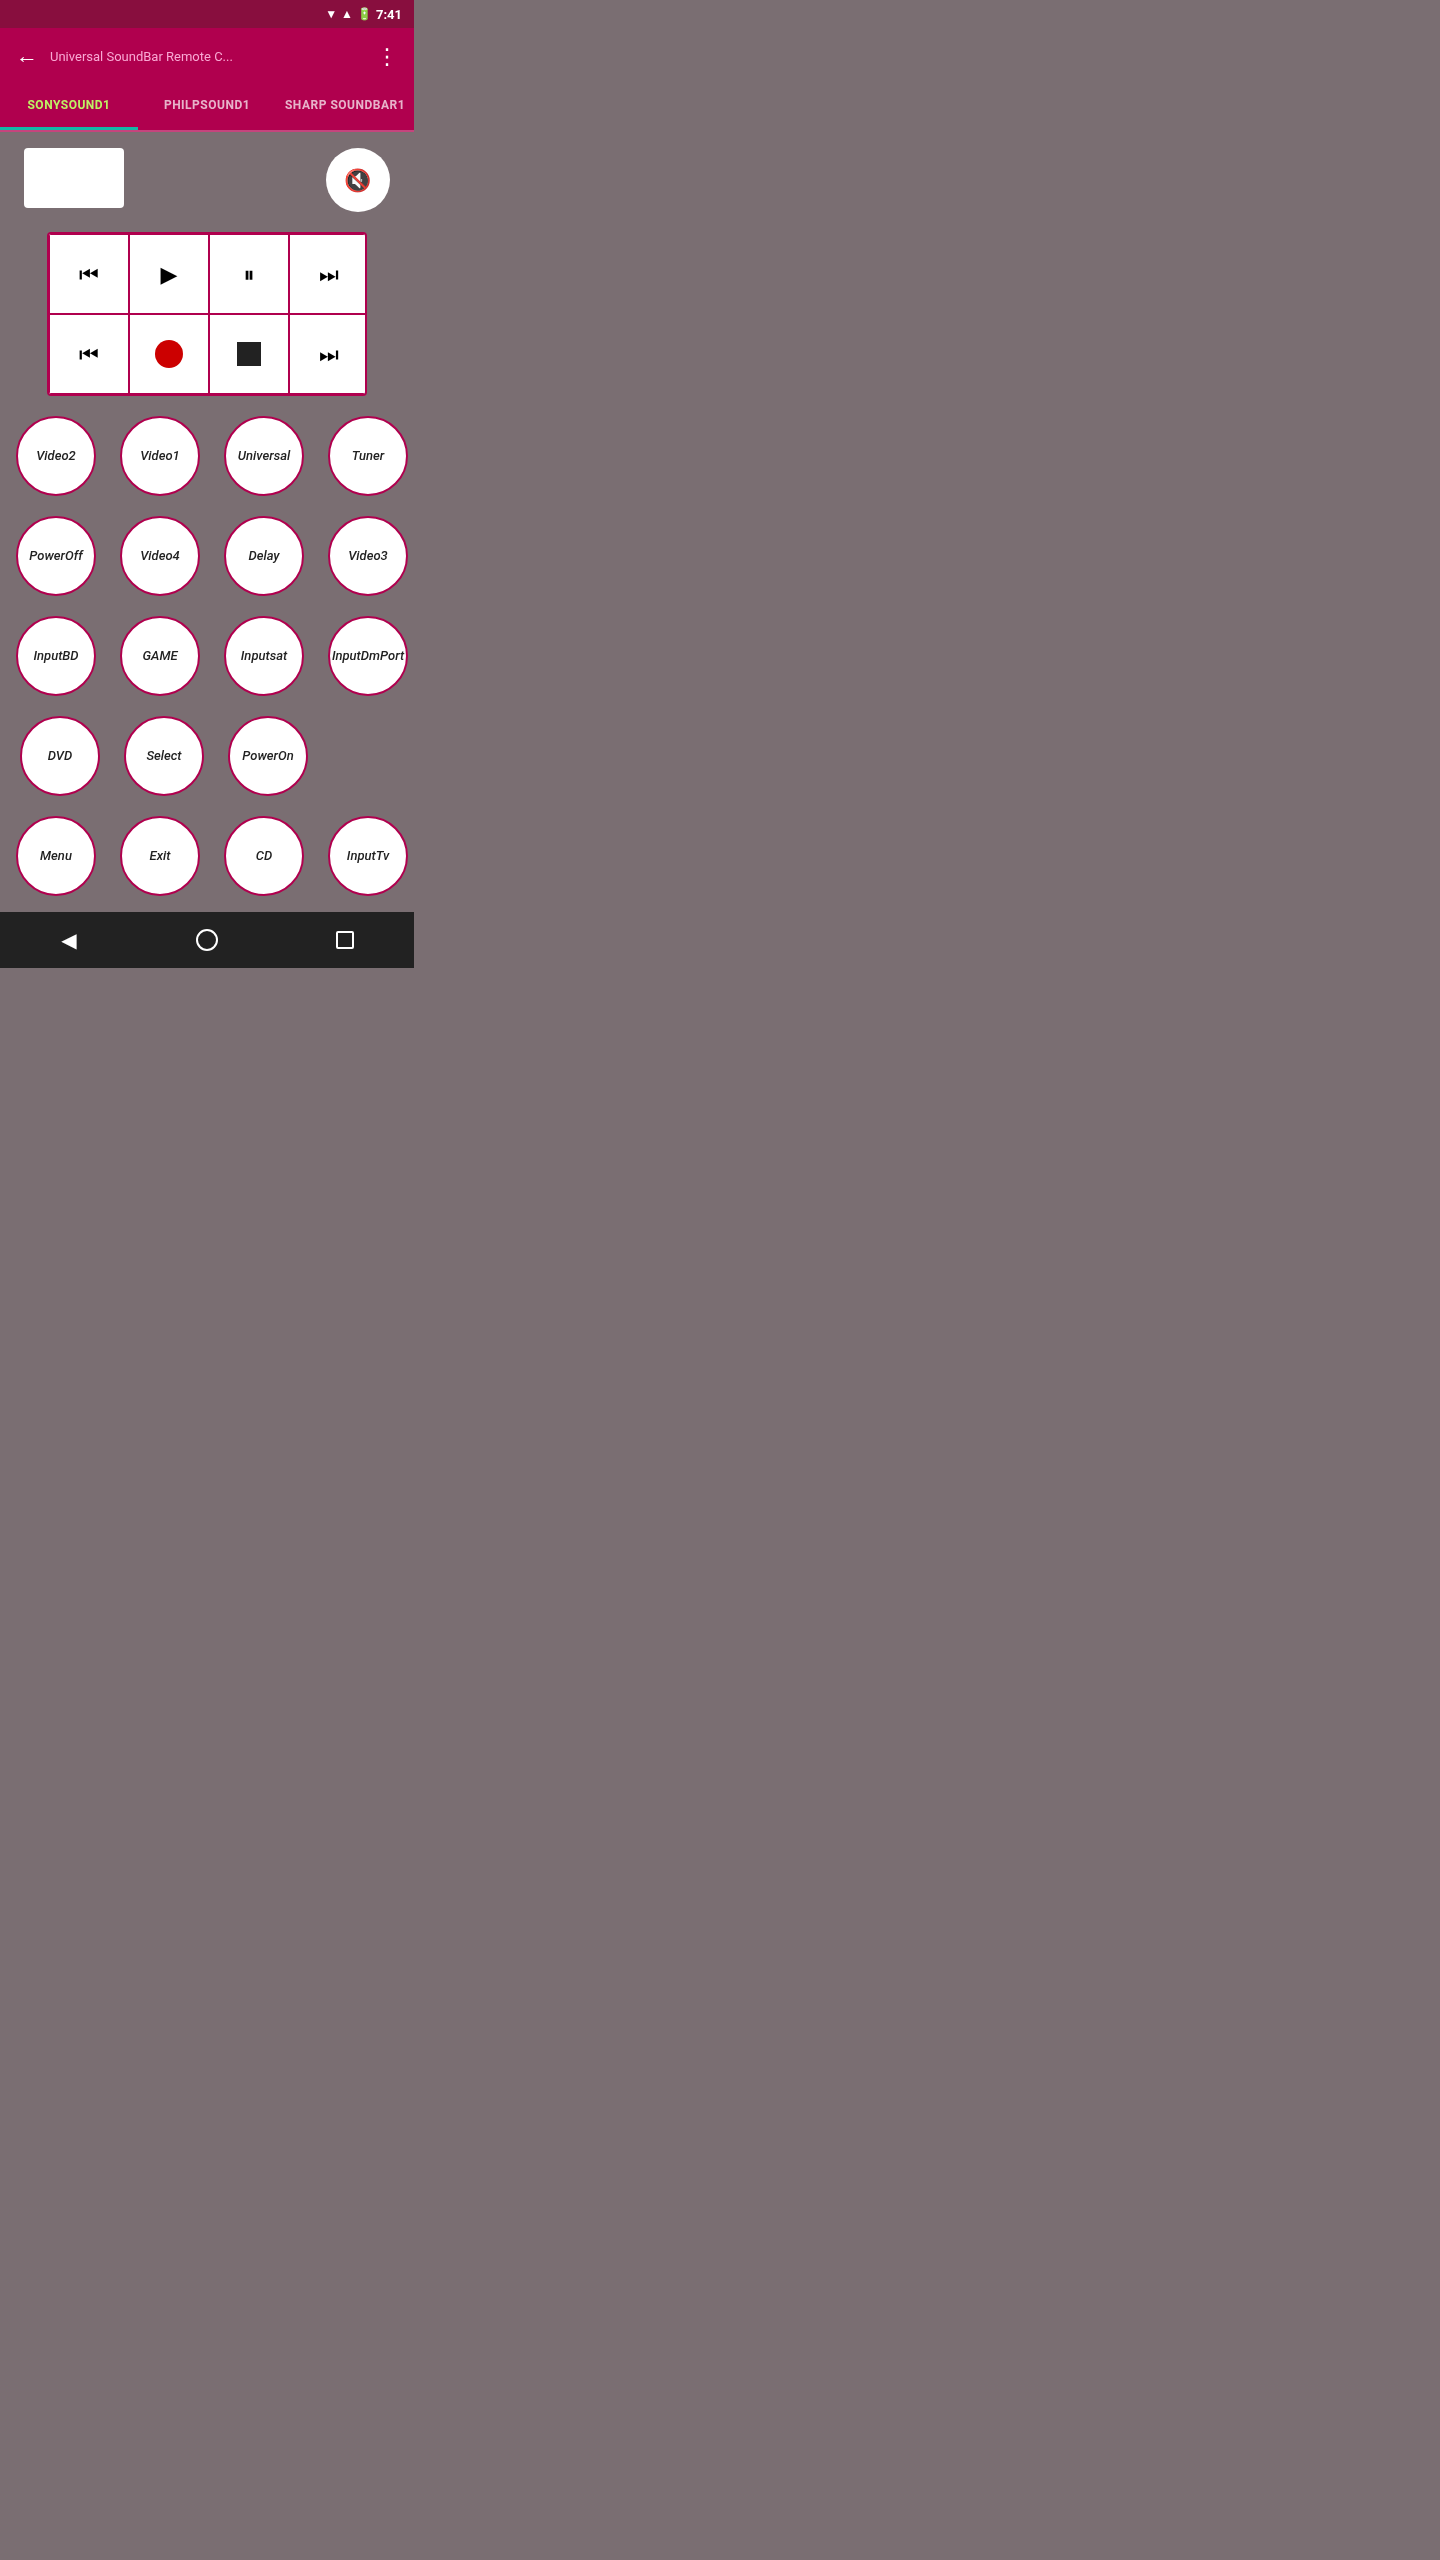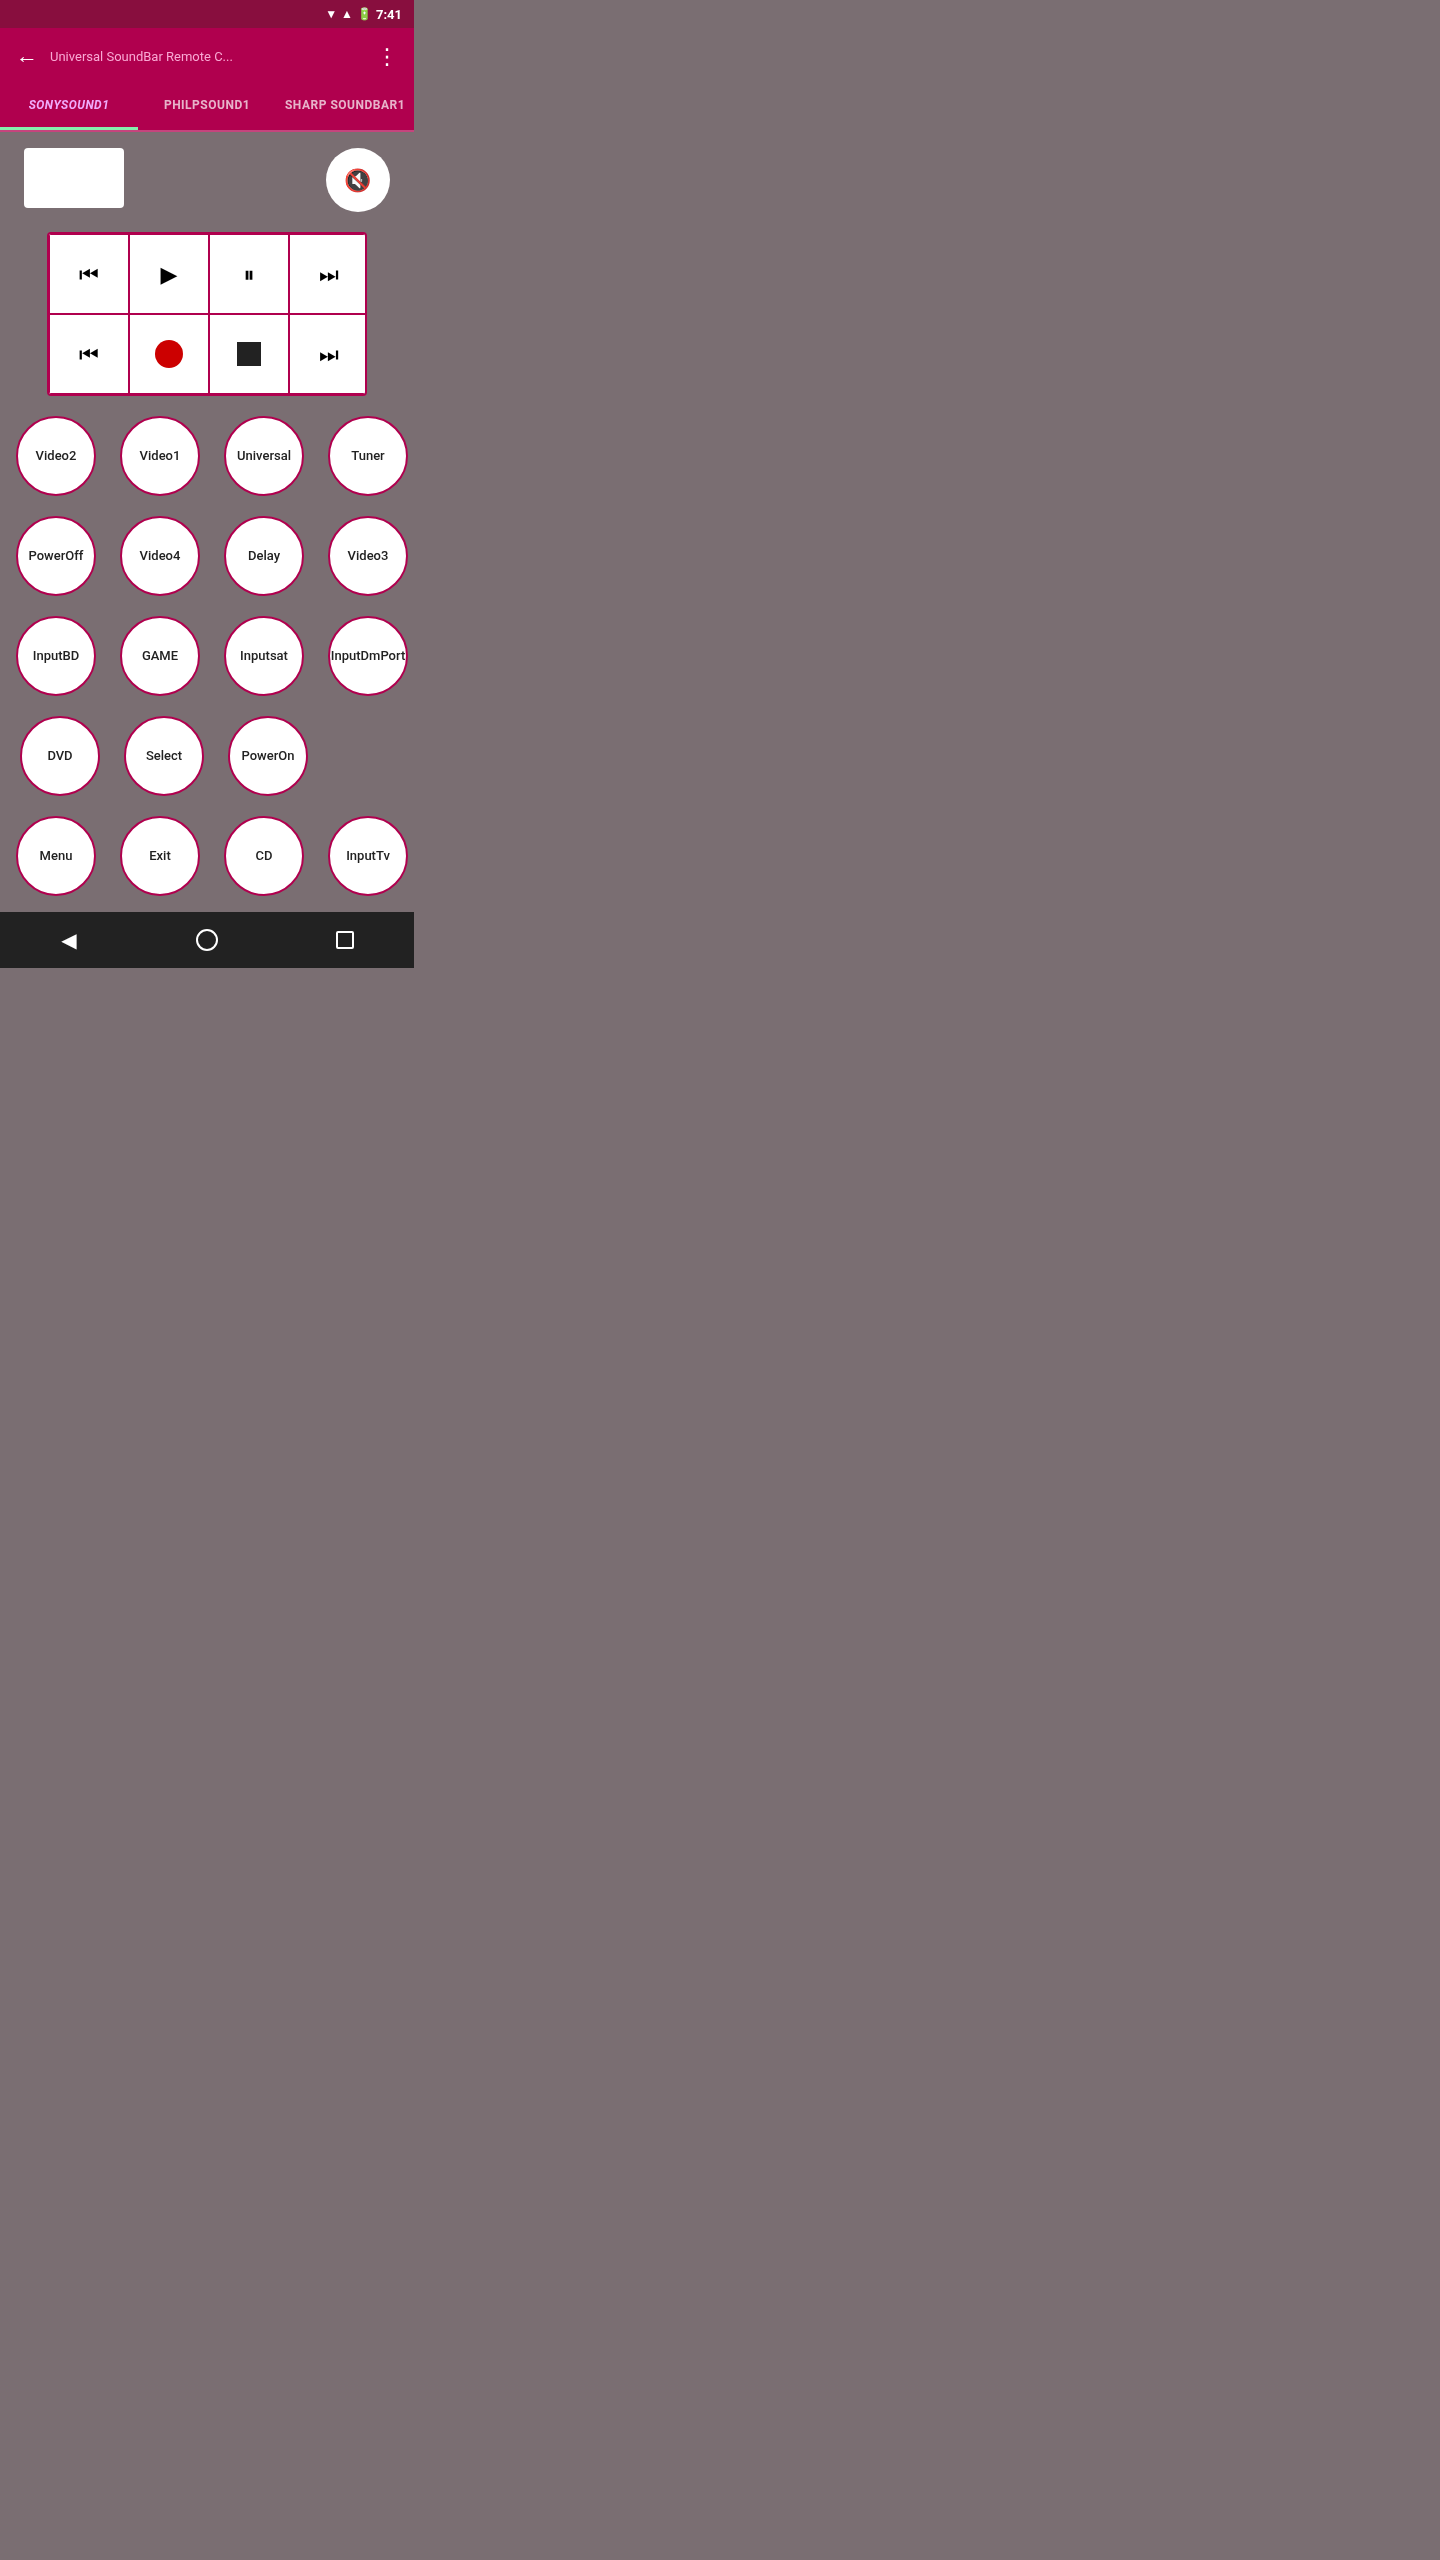--- a/index.html
+++ b/index.html
@@ -83,23 +83,22 @@
       justify-content: center;
       color: rgba(255,255,255,0.7);
       font-size: 12px;
       font-weight: 700;
       letter-spacing: 0.5px;
       cursor: pointer;
       border-bottom: 3px solid transparent;
       padding-bottom: 2px;
     }
     .tab-item.active {
-      color: #f0abfc;
-      border-bottom: 3px solid #86efac;
-      font-style: italic;
+      color: #bef264;
+      border-bottom: 3px solid #14b8a6;
     }
 
     
     .content {
       flex: 1;
       padding: 16px;
       display: flex;
       flex-direction: column;
       align-items: center;
       gap: 20px;
@@ -164,20 +163,21 @@
       background: #222;
     }
 
     
     .round-buttons-grid {
       display: grid;
       grid-template-columns: repeat(4, 1fr);
       gap: 24px;
       width: 100%;
       justify-items: center;
+      font-style: italic;
     }
     .round-btn {
       width: 80px;
       height: 80px;
       background: white;
       border-radius: 50%;
       border: 2.5px solid #b0004e;
       display: flex;
       align-items: center;
       justify-content: center;

